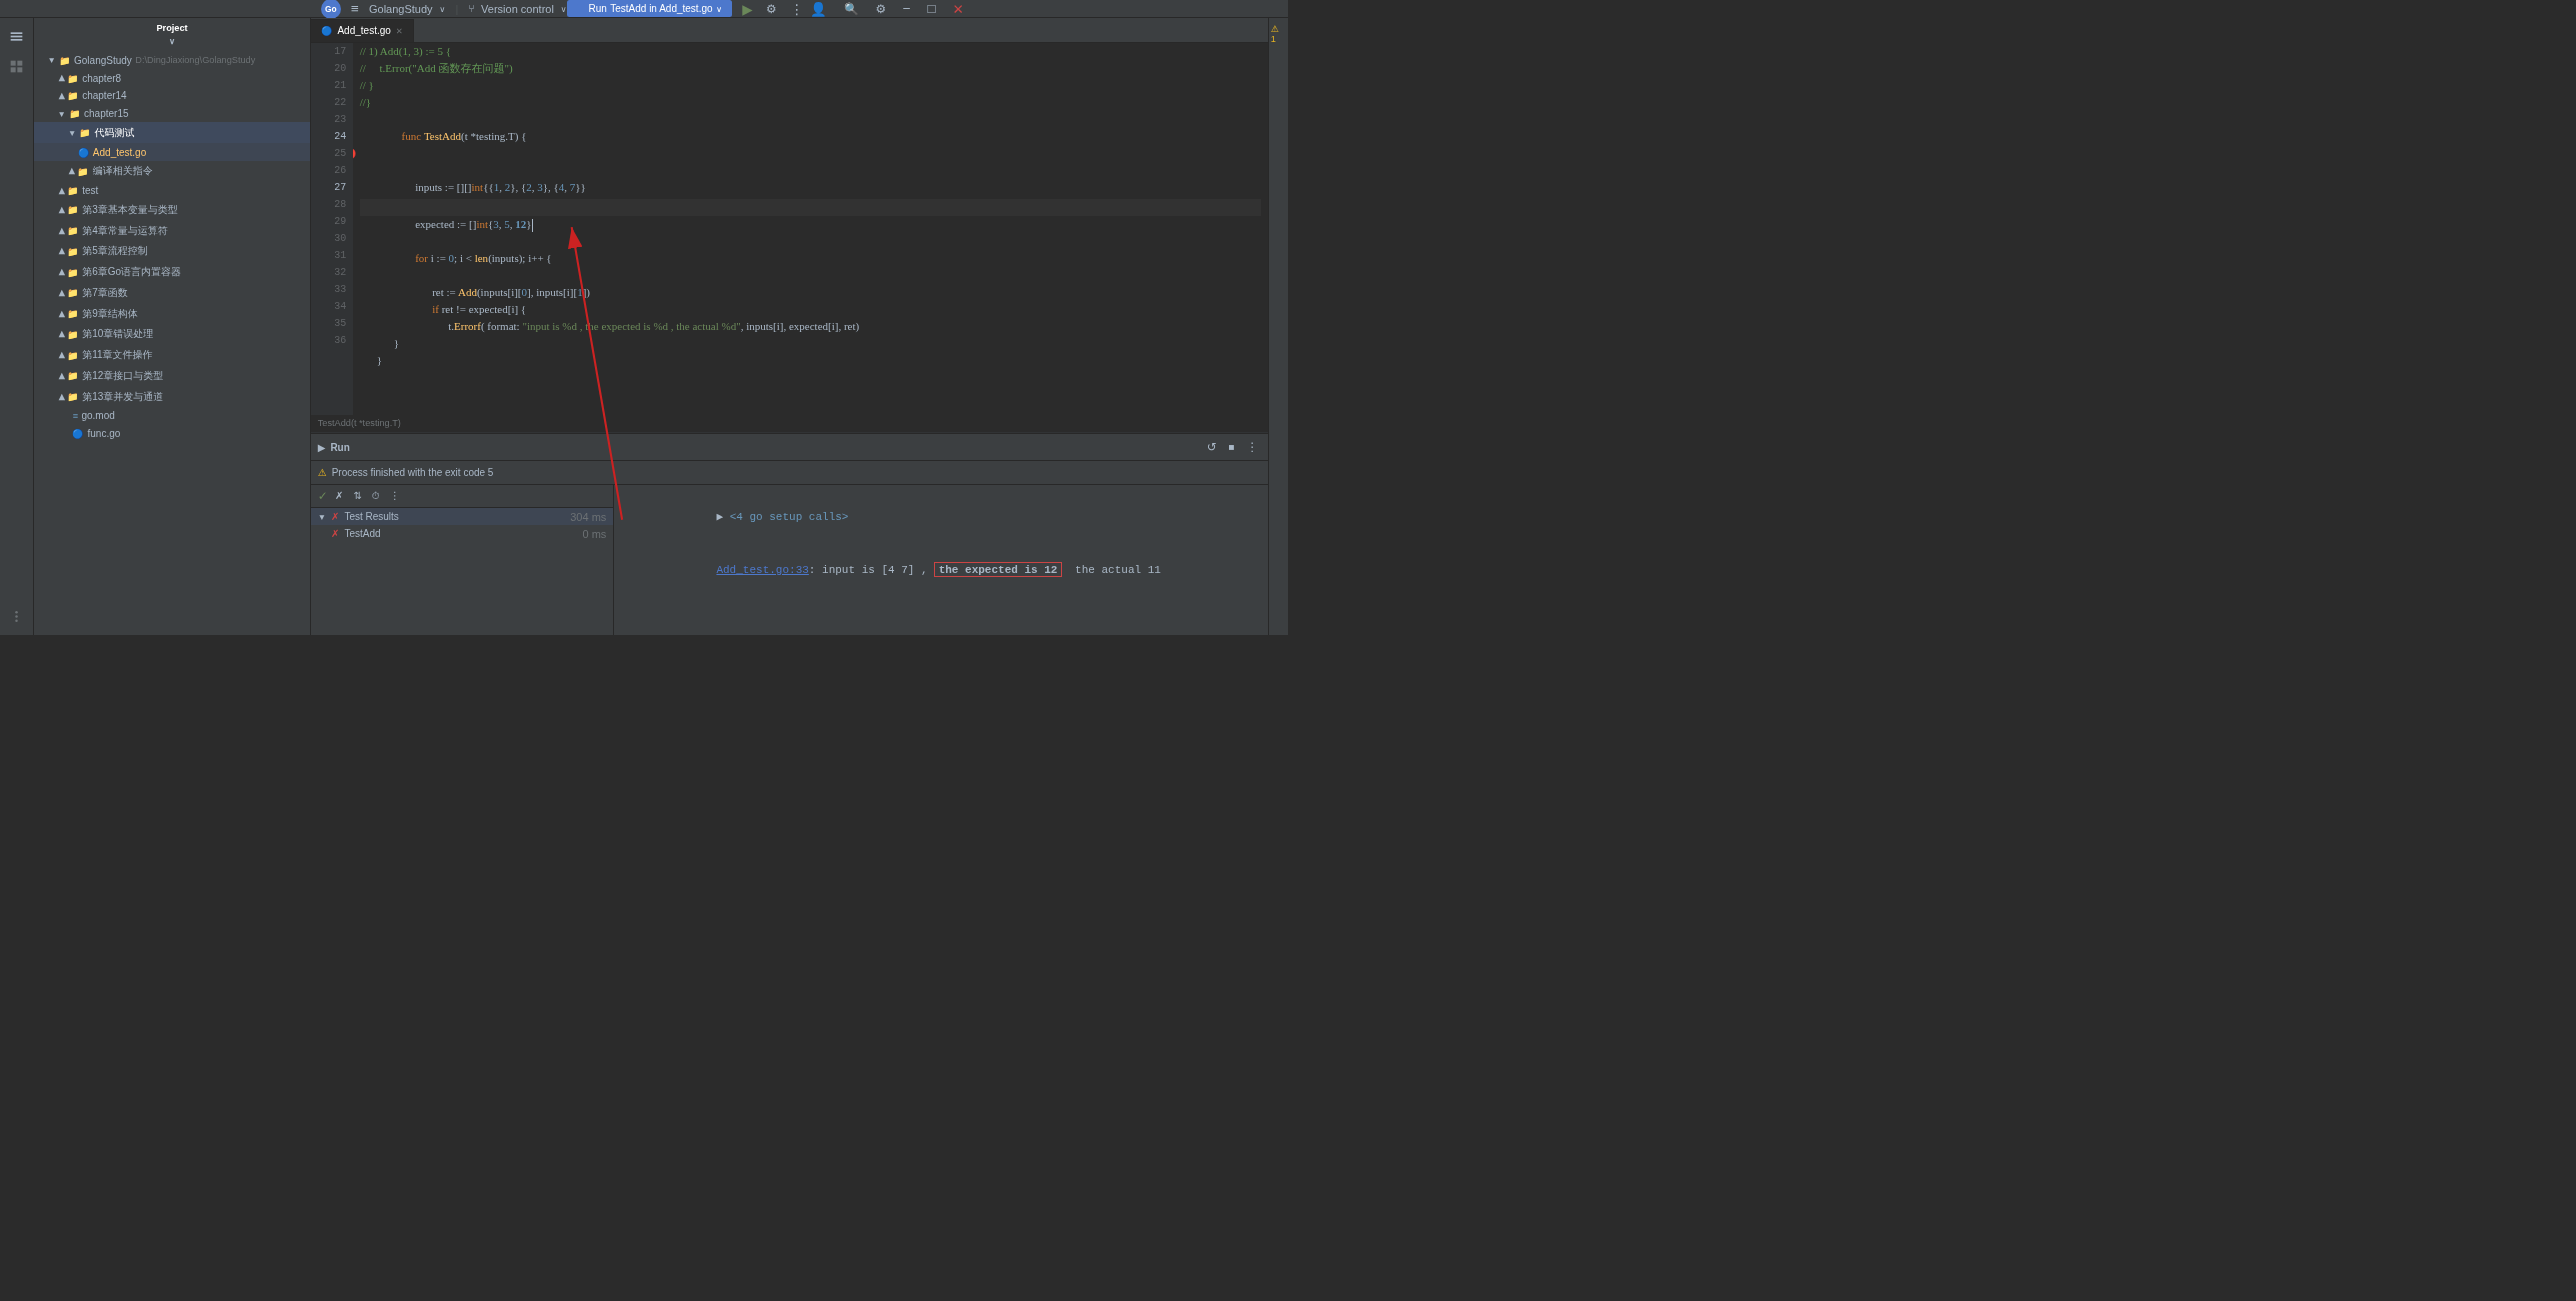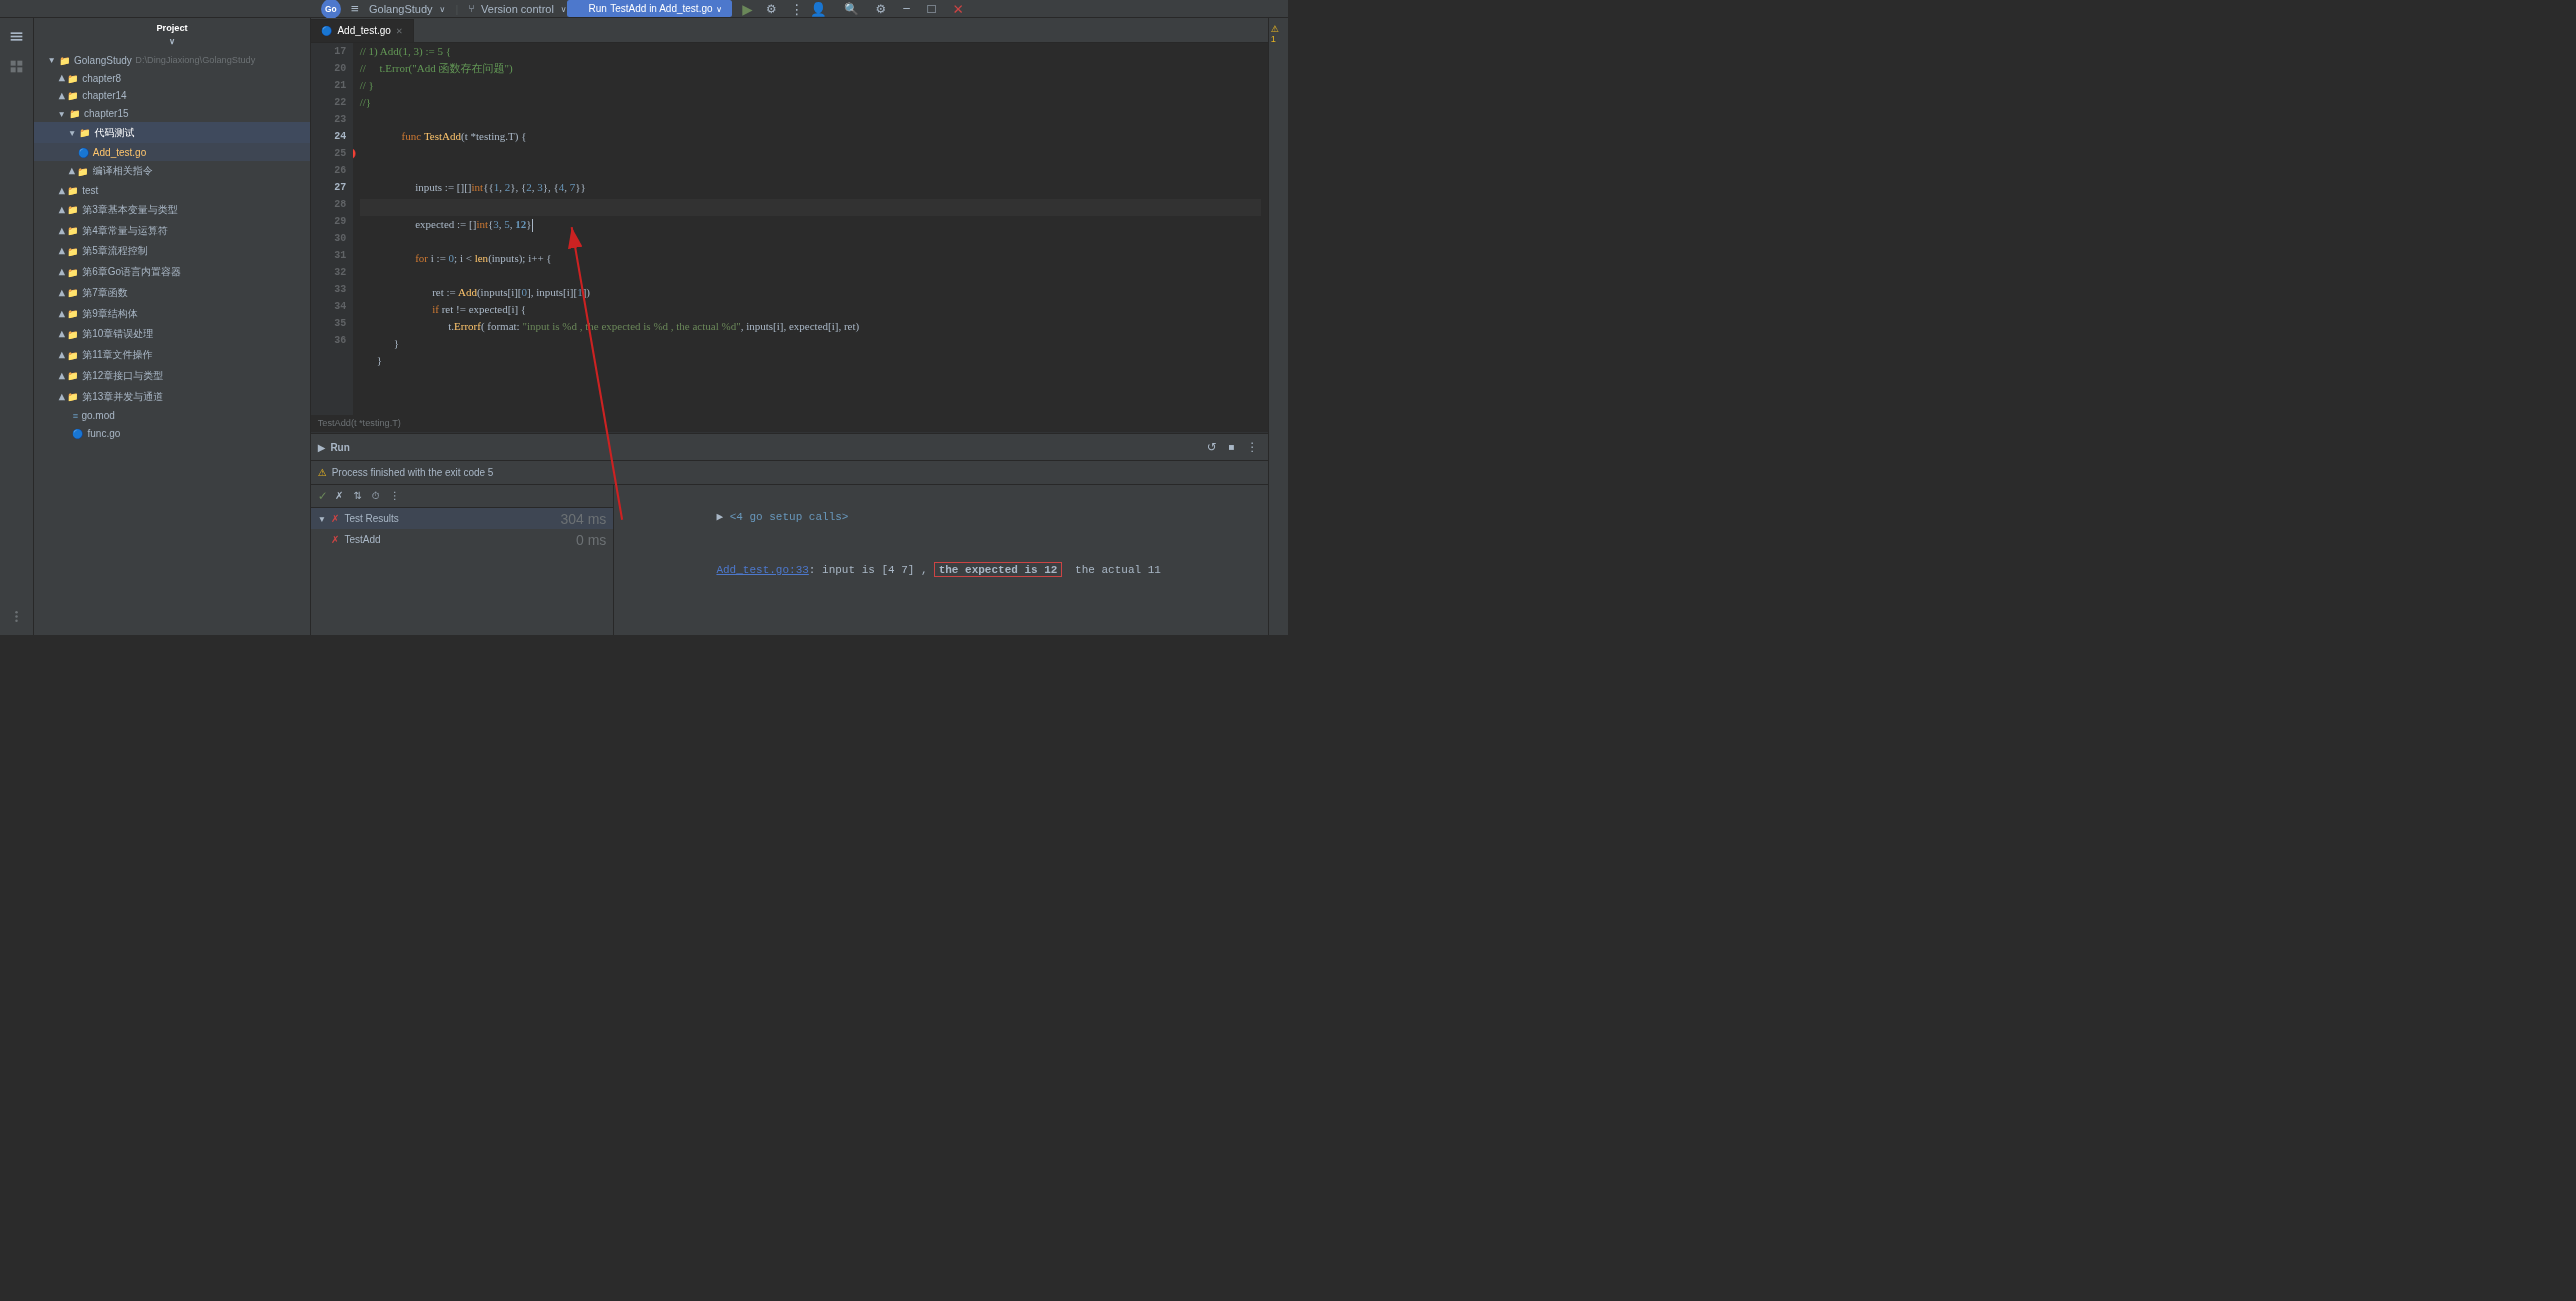--- a/index.html
+++ b/index.html
@@ -170,21 +170,21 @@
     }
     #line-numbers {
       width: 42px;
       text-align: right;
       padding: 0 6.7px;
       color: #606366;
       background: #313335;
       user-select: none;
       overflow: hidden;
     }
-    .line-num { height: 17px; line-height: 17px; font-size: 10px; font-weight: bold; }
+    .line-num { height: 17px; line-height: 17px; font-size: 10px; }
     .line-num.active { color: #a9b7c6; }
     #code-content {
       flex: 1;
       padding: 0 6.7px;
       overflow: hidden;
       position: relative;
     }
     .code-line {
       height: 17px;
       line-height: 17px;
@@ -257,21 +257,21 @@
       padding: 1.7px 2.5px;
     }
     .result-row {
       display: flex;
       align-items: center;
       padding: 2.5px 6.7px;
       gap: 5px;
       cursor: pointer;
     }
     .result-row.selected { background: #4d78cc22; }
-    .result-time { margin-left: auto; color: #6c7174; font-size: 14px; }
+    .result-time { margin-left: auto; color: #6c7174; font-size: 11px; }
     #run-output {
       flex: 1;
       padding: 6.7px 10px;
       font-family: 'Consolas', 'Courier New', monospace;
       font-size: 11px;
       overflow-y: auto;
       color: #a9b7c6;
       line-height: 1.6;
     }
     .output-line { margin: 0; white-space: pre-wrap; }

